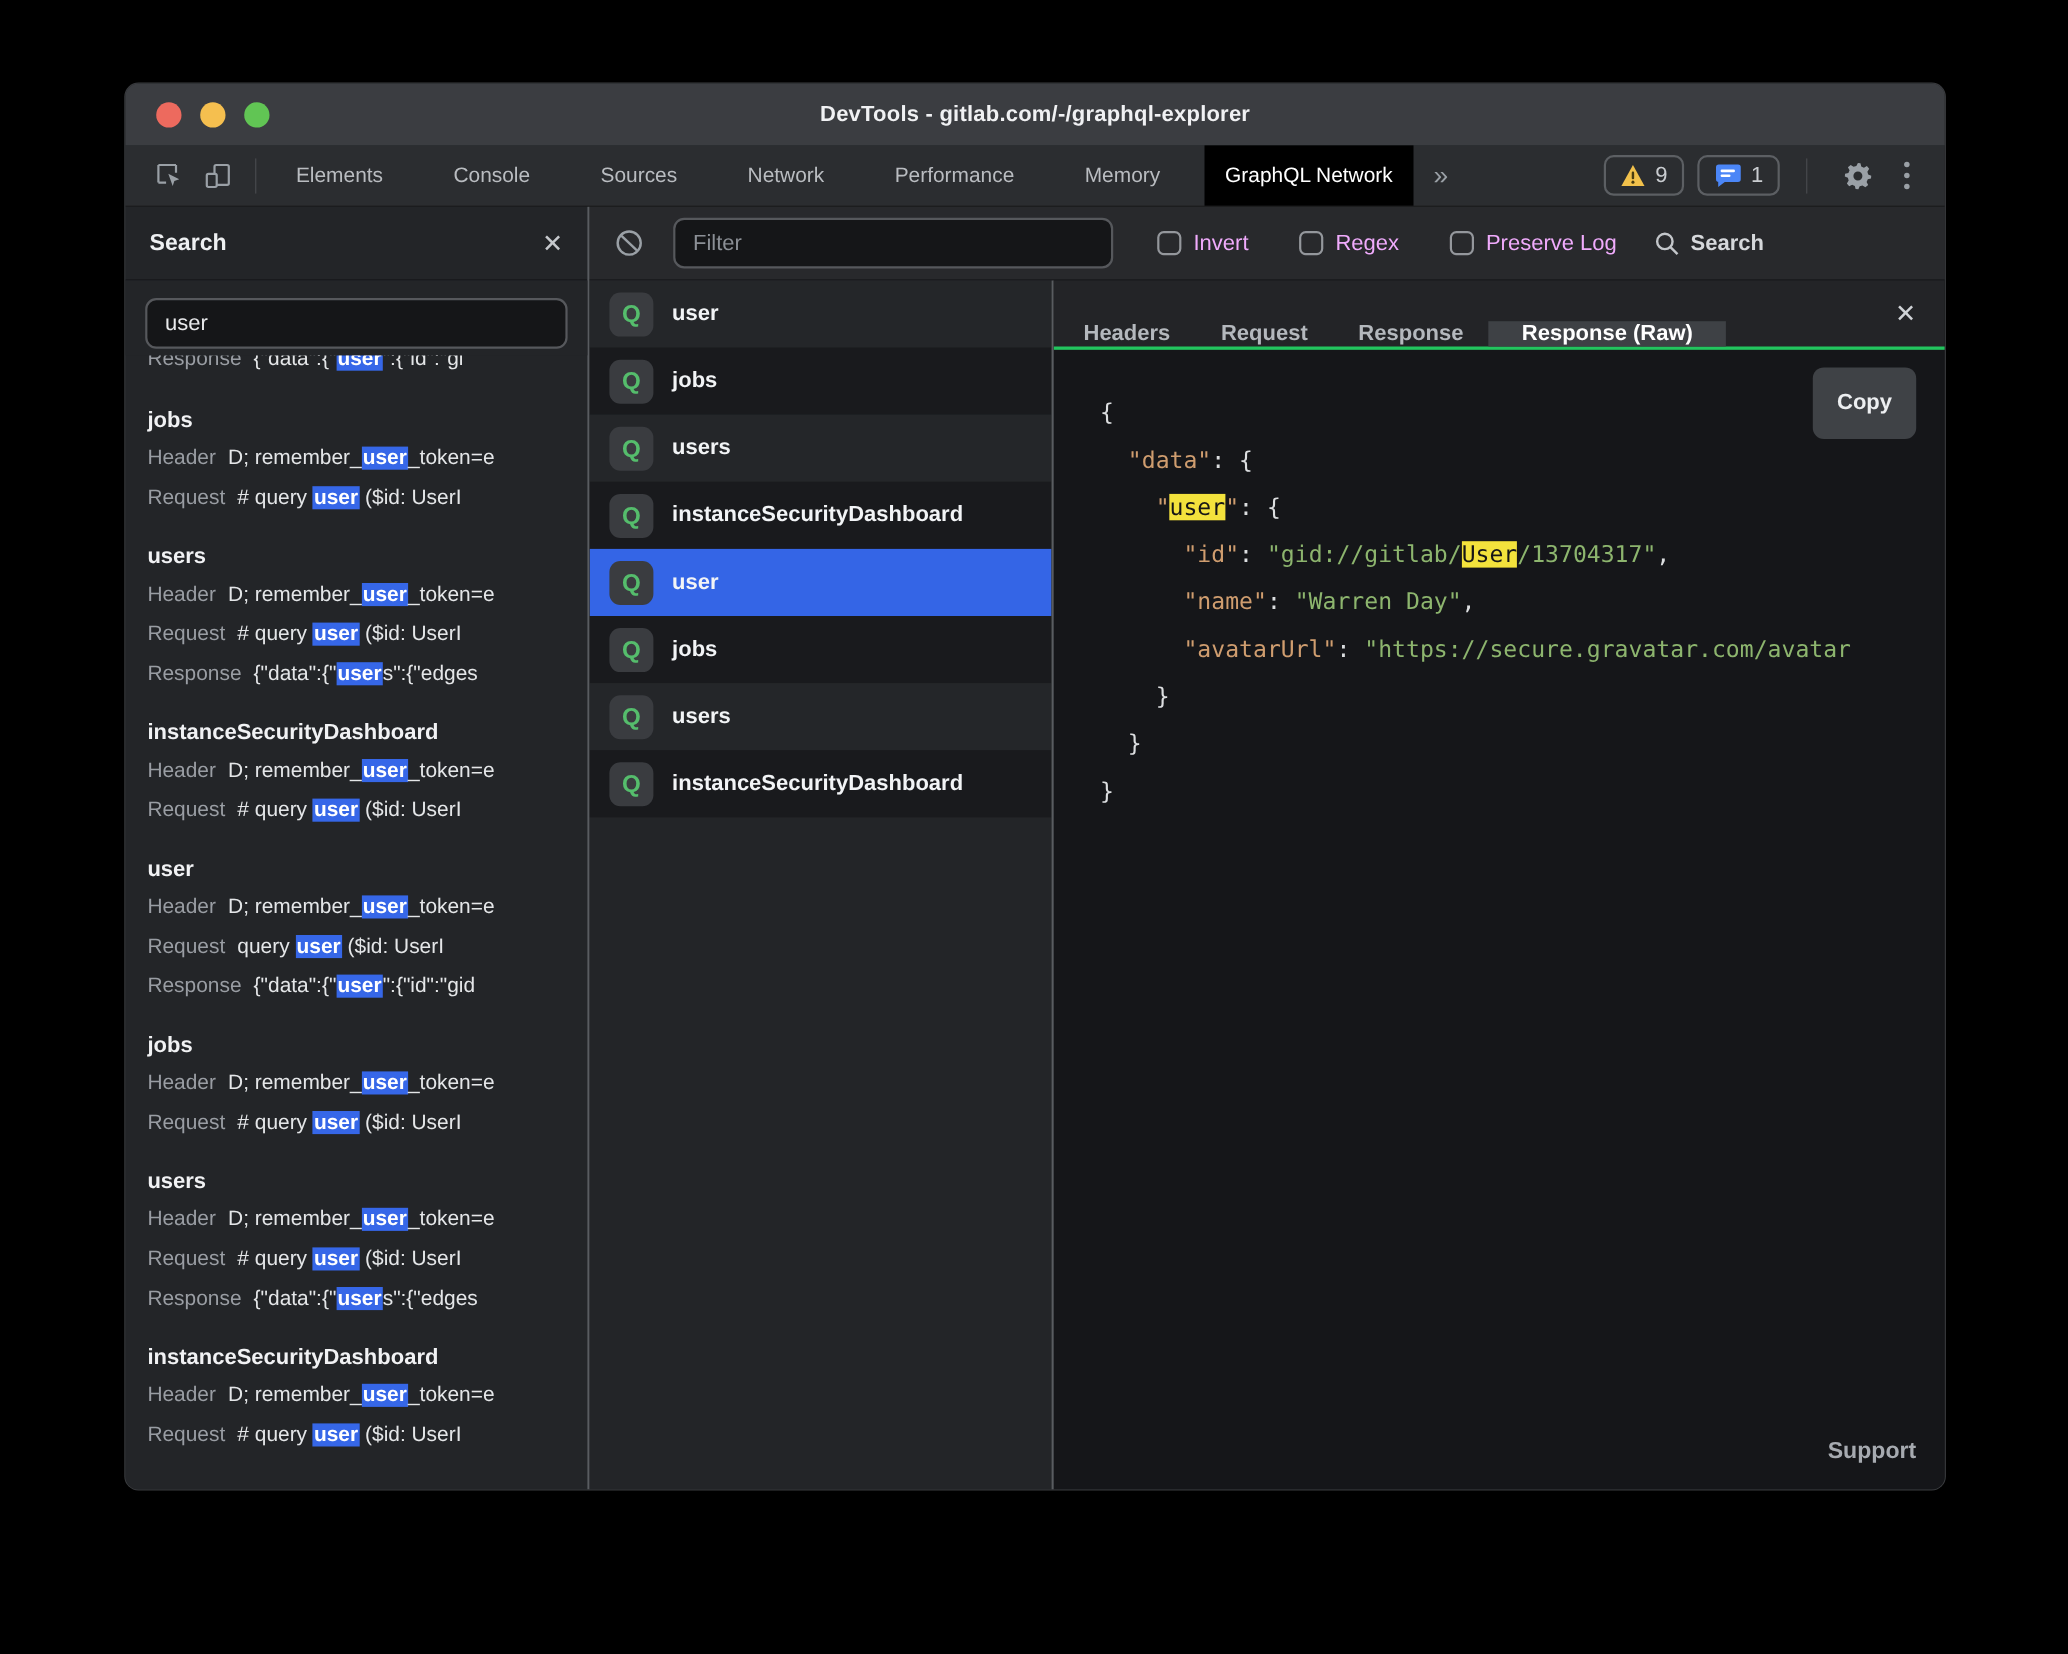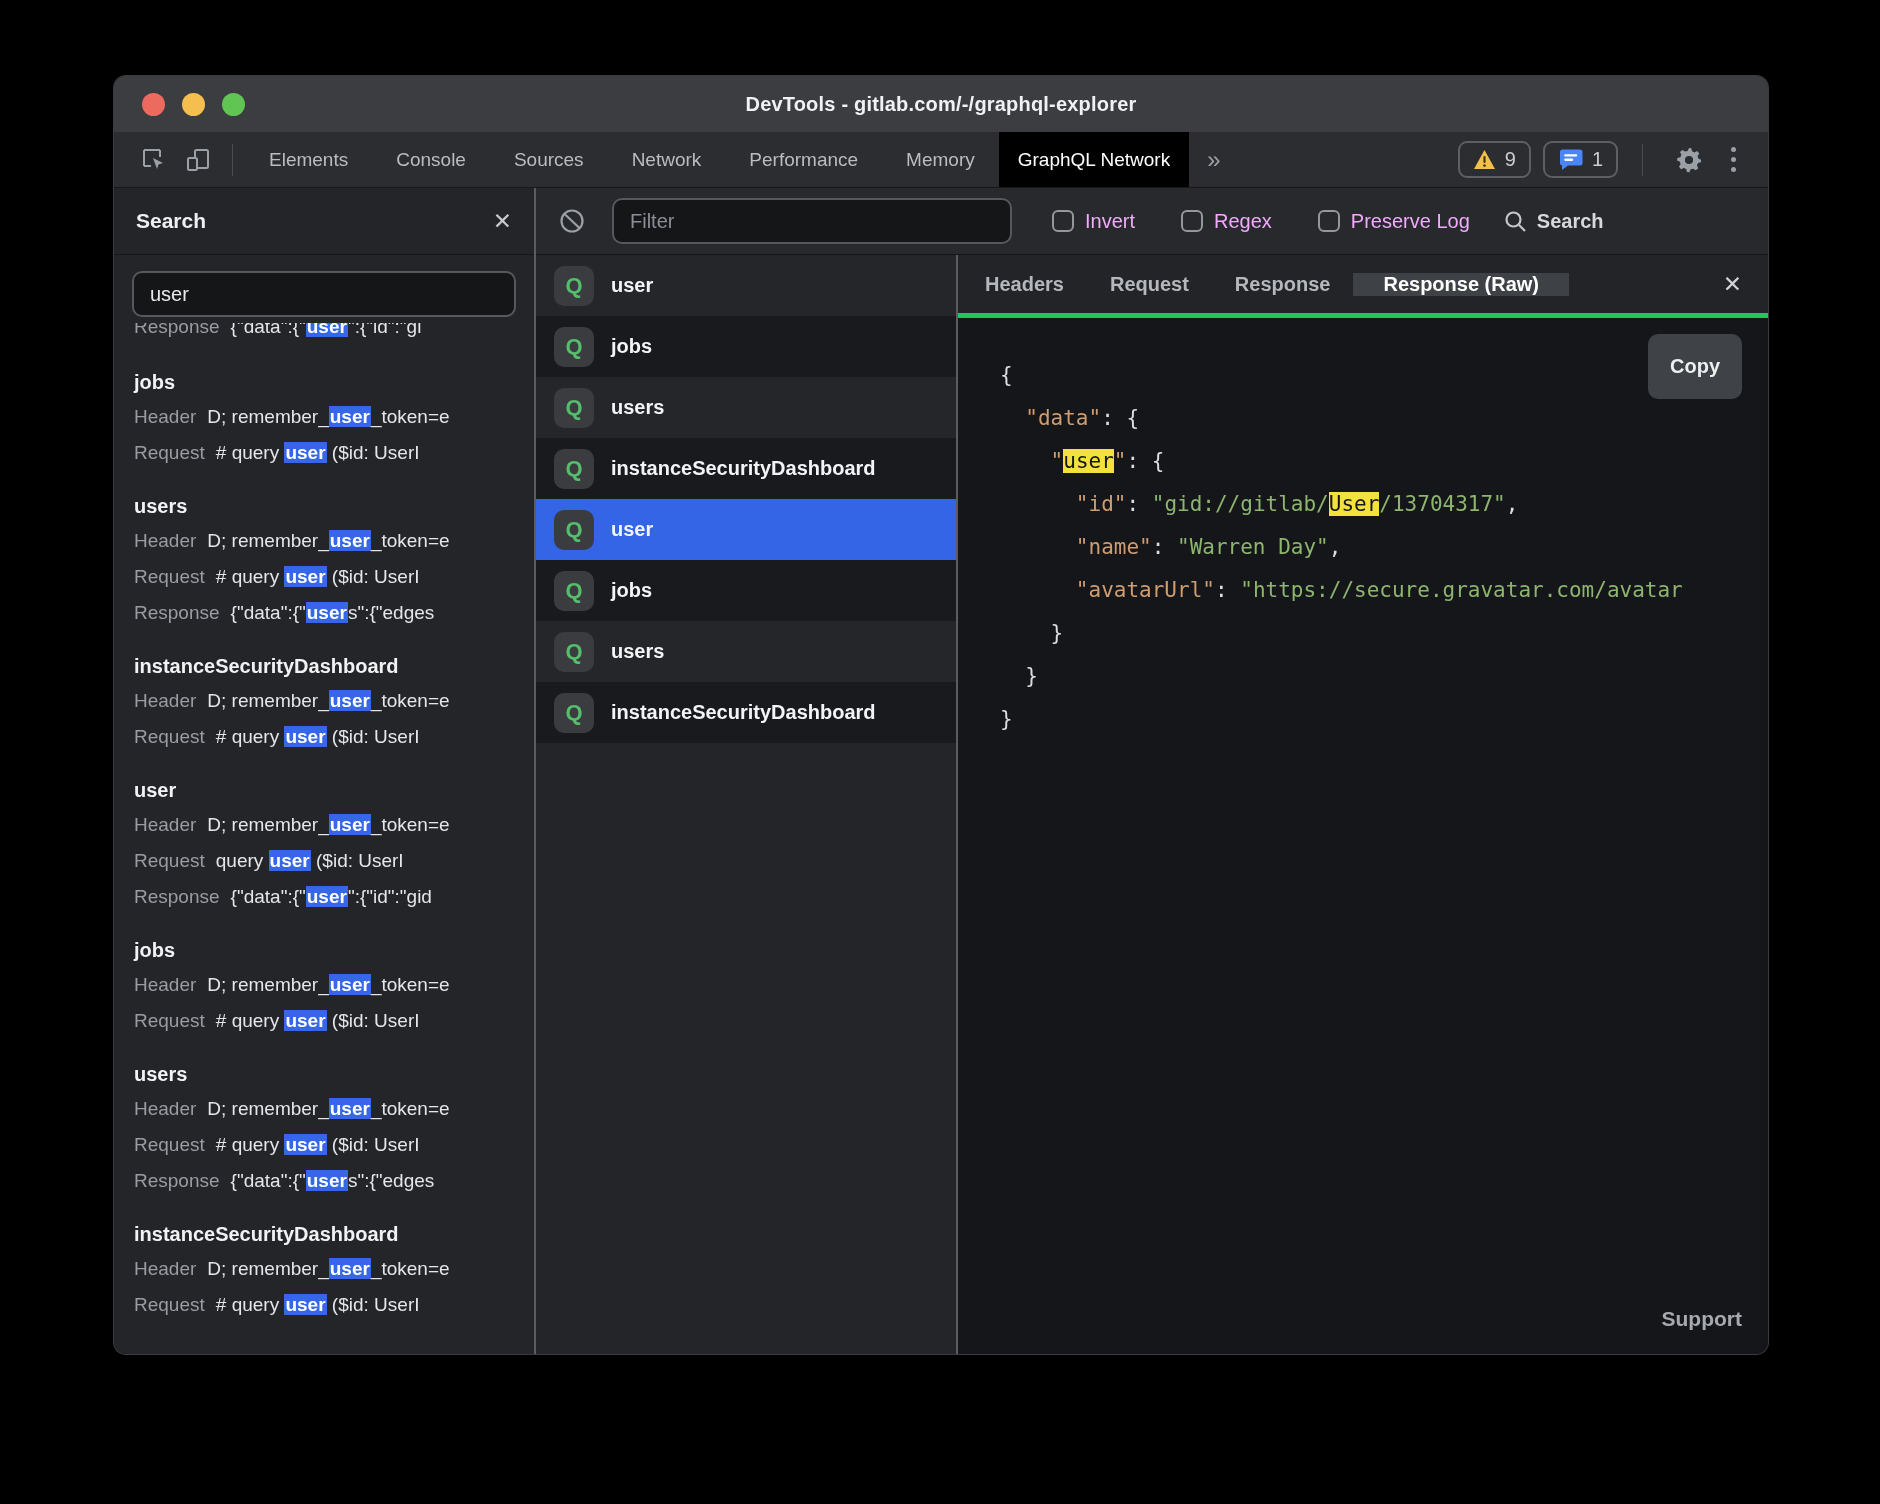--- a/index.html
+++ b/index.html
@@ -78,22 +78,22 @@
   .q-row{ height:61px; display:flex; align-items:center; gap:17px; padding-left:18px; white-space:nowrap; }
   .q-row:nth-child(odd){ background:#242629; }
   .q-row:nth-child(even){ background:#191a1d; }
   .q-row.selected{ background:#3465e6; }
   .q-badge{ width:40px; height:40px; border-radius:10px; background:#3a3c40; flex:0 0 auto;
     display:flex; align-items:center; justify-content:center; color:#55bd6c; font-weight:bold; font-size:22px; }
   .q-label{ color:#f2f4f6; font-weight:bold; font-size:20px; }
 
   
   .right-panel{ flex:1; display:flex; flex-direction:column; background:#151619; min-width:0; }
-  .rp-tabs{ height:63px; flex:0 0 auto; background:#232427; border-bottom:5px solid #22c55e;
-    display:flex; align-items:center; padding-left:4px; }
+  .rp-tabs{ height:63px; flex:0 0 auto; background:#232427; border-bottom:3px solid #22c55e;
+    display:flex; align-items:flex-end; padding-left:4px; }
   .rp-tab{ color:#b4b8bd; font-size:20px; font-weight:bold; padding:0 23px; display:flex; align-items:center; white-space:nowrap; }
   .rp-tab.active{ background:#3e4145; color:#fff; padding:0 30px; }
   .rp-close{ margin-left:auto; align-self:center; margin-right:26px; color:#d0d3d7; font-size:23px; line-height:1; }
   .rp-content{ flex:1; position:relative; overflow:hidden; padding:36px 0 0 42px;
     font-family:"DejaVu Sans Mono", monospace; font-size:21px; line-height:43px; }
   .json-line{ white-space:pre; }
   .jp{ color:#dcdee0; } .jk{ color:#cf9d6f; } .js{ color:#8db56e; }
   .hl-yellow{ background:#f3e23c; color:#161616; }
   .copy-btn{ position:absolute; top:16px; right:26px; background:#3f4246; border-radius:10px;
     padding:11px 22px; color:#edeff1; font-size:20px; font-weight:bold; font-family:"Liberation Sans", sans-serif; }
@@ -123,21 +123,21 @@
         <path d="M13 12 L23 17 L18.5 18.5 L17 23 Z" fill="#9aa0a6" stroke="none"></path>
       </svg>
     </span>
     <span class="tb-icon">
       <svg width="28" height="28" viewBox="0 0 28 28" fill="none" stroke="#9aa0a6" stroke-width="2">
         <rect x="11" y="4" width="13" height="18" rx="1.5"></rect>
         <rect x="4" y="12" width="9" height="12" rx="1.5" fill="#2b2d30"></rect>
       </svg>
     </span>
     <span class="tb-sep"></span>
-    <div id="tabs-container" style="display:flex; height:100%; align-items:stretch;">
+    <div id="tabs-container" style="display:flex; height:100%; align-items:stretch;gap:16px;">
         <div class="tab">Elements</div>
         <div class="tab">Console</div>
         <div class="tab">Sources</div>
         <div class="tab">Network</div>
         <div class="tab">Performance</div>
         <div class="tab">Memory</div>
         <div class="tab active">GraphQL Network</div>
       </div>
     <span class="tab-overflow">»</span>
 

